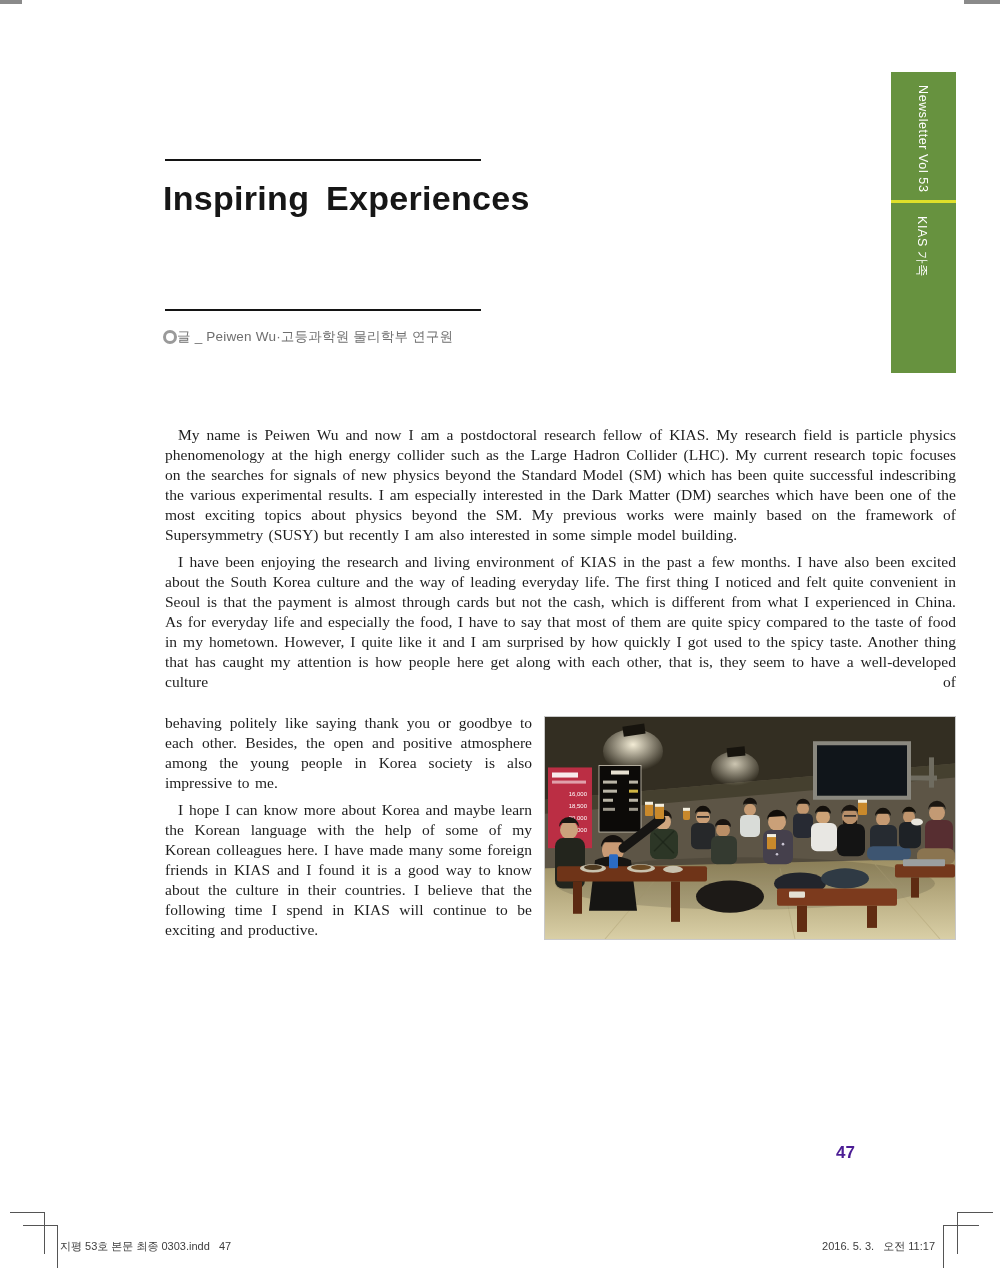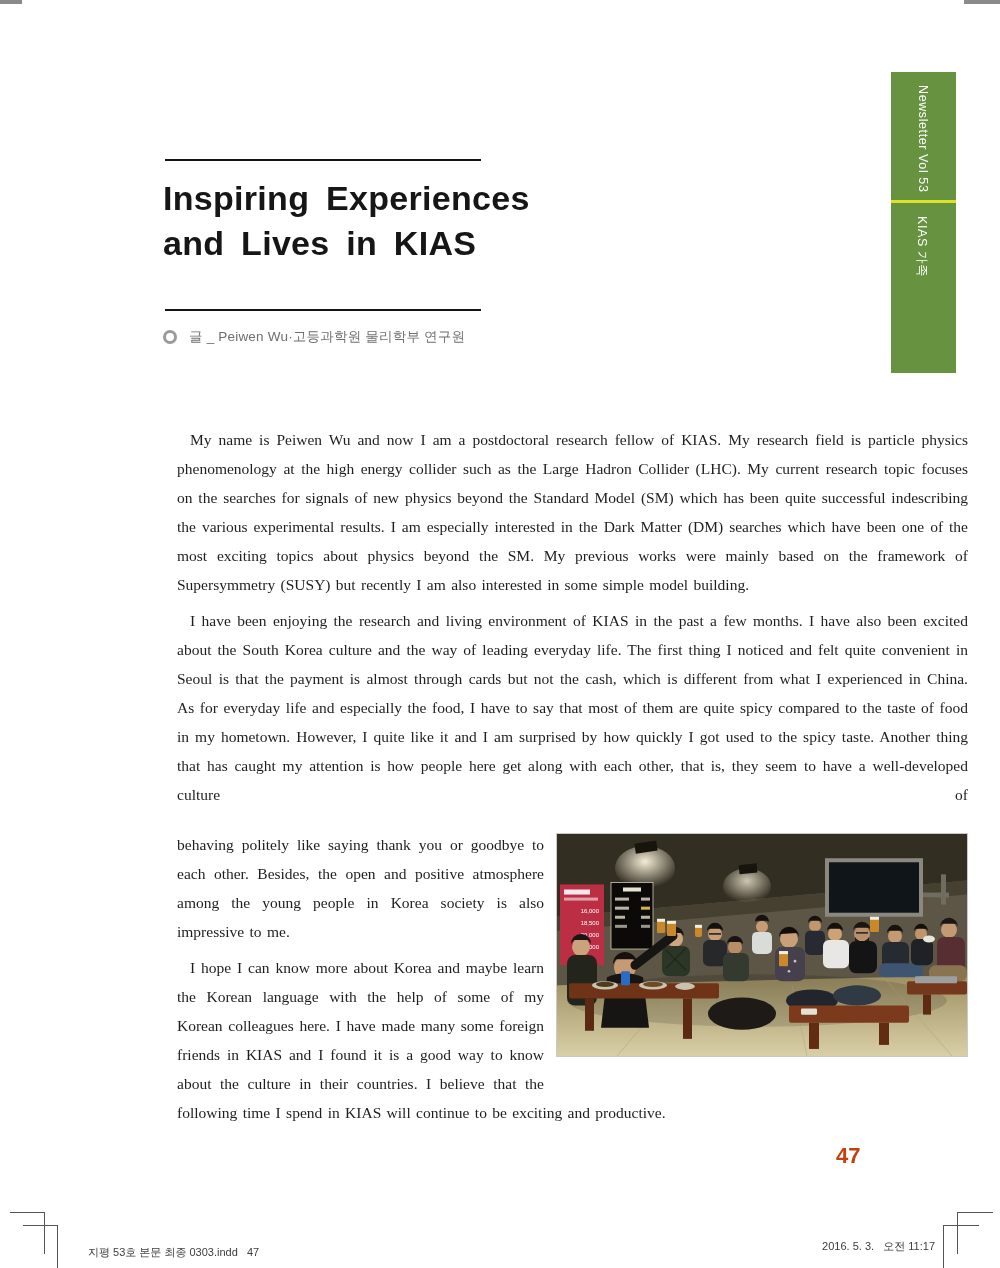--- a/index.html
+++ b/index.html
@@ -25,48 +25,48 @@
 
   
   .rule { position:absolute; left:165px; width:316px; height:2px; background:#141414; }
   .rule.r1 { top:159px; }
   .rule.r2 { top:309px; }
   .title {
     position:absolute; left:163px; top:176px; width:420px;
     font-size:34px; line-height:45px; color:#161616; font-weight:700;
     letter-spacing:0.3px; word-spacing:7px;
   }
-  .byline { position:absolute; left:163px; top:328px; display:flex; align-items:center; gap:12px; }
+  .byline { position:absolute; left:163px; top:328px; display:flex; align-items:center; gap:0; }
   .byline-icon {
     width:8px; height:8px; border-radius:50%;
     border:3.5px solid #9a9a9a; background:#ffffff; flex:0 0 auto;
   }
   .byline-text { color:#6e6e6e; font-size:13.5px; letter-spacing:0.2px; white-space:pre; }
 
   
   .body {
-    position:absolute; left:177px; top:425px; width:791px;
-    font-family:"Liberation Serif", serif; font-size:15.5px; line-height:29px;
+    position:absolute; left:165px; top:425px; width:791px;
+    font-family:"Liberation Serif", serif; font-size:15.5px; line-height:20px;
     color:#1e1e1e; text-align:justify; word-spacing:1.5px;
   }
   .body p { margin:0 0 7px 0; }
   .p-full { margin-right:205px; }
   .p-indent { text-indent:13px; }
   .p-just-last { text-align-last:justify; }
   .photo-wrap { padding-top:14px; }
   .photo {
     float:right; width:412px; height:224px; margin:3px 0 16px 12px;
     border:1px solid #c9c9c9; box-sizing:border-box; background:#413a2e;
   }
   .photo svg { display:block; width:100%; height:100%; }
 
   
-  .page-number { position:absolute; left:836px; top:1143px; font-size:22px; font-weight:bold; color:#c2410c; }
+  .page-number { position:absolute; left:836px; top:1143px; font-size:17px; font-weight:bold; color:#4c1d95; }
   .footer-text { position:absolute; top:1239px; font-size:11px; color:#3d3d3d; white-space:pre; }
-  .footer-text.left { left:88px;margin-top:6px; }
+  .footer-text.left { left:60px; }
   .footer-text.right { right:65px; text-align:center; }
 
   
   .crop { position:absolute; }
   .crop.bl1 { left:10px;  top:1212px; width:34px; height:41px; border-top:1px solid #555; border-right:1px solid #555; }
   .crop.bl2 { left:23px;  top:1225px; width:34px; height:43px; border-top:1px solid #555; border-right:1px solid #555; }
   .crop.br1 { left:957px; top:1212px; width:35px; height:41px; border-top:1px solid #555; border-left:1px solid #555; }
   .crop.br2 { left:943px; top:1225px; width:35px; height:43px; border-top:1px solid #555; border-left:1px solid #555; }
 </style>
 </head>
@@ -83,21 +83,20 @@
     </div>
     <div class="tab-divider"></div>
     <div class="tab-seg s2">
       <span class="tab-label">KIAS 가족</span>
     </div>
   </div>
 
   <div class="rule r1"></div>
   <h1 class="title" style="margin:0;">
     <span>Inspiring Experiences</span><br>
-    <span>and Lives in KIAS</span>
   </h1>
   <div class="rule r2"></div>
 
   <div class="byline">
     <span class="byline-icon"></span>
     <span class="byline-text">글 _ Peiwen Wu·고등과학원 물리학부 연구원</span>
   </div>
 
   <div class="body">
     <p class="p-full p-indent">My name is Peiwen Wu and now I am a postdoctoral research fellow of KIAS. My research field is particle physics phenomenology at the high energy collider such as the Large Hadron Collider (LHC). My current research topic focuses on the searches for signals of new physics beyond the Standard Model (SM) which has been quite successful indescribing the various experimental results. I am especially interested in the Dark Matter (DM) searches which have been one of the most exciting topics about physics beyond the SM. My previous works were mainly based on the framework of Supersymmetry (SUSY) but recently I am also interested in some simple model building.</p>

